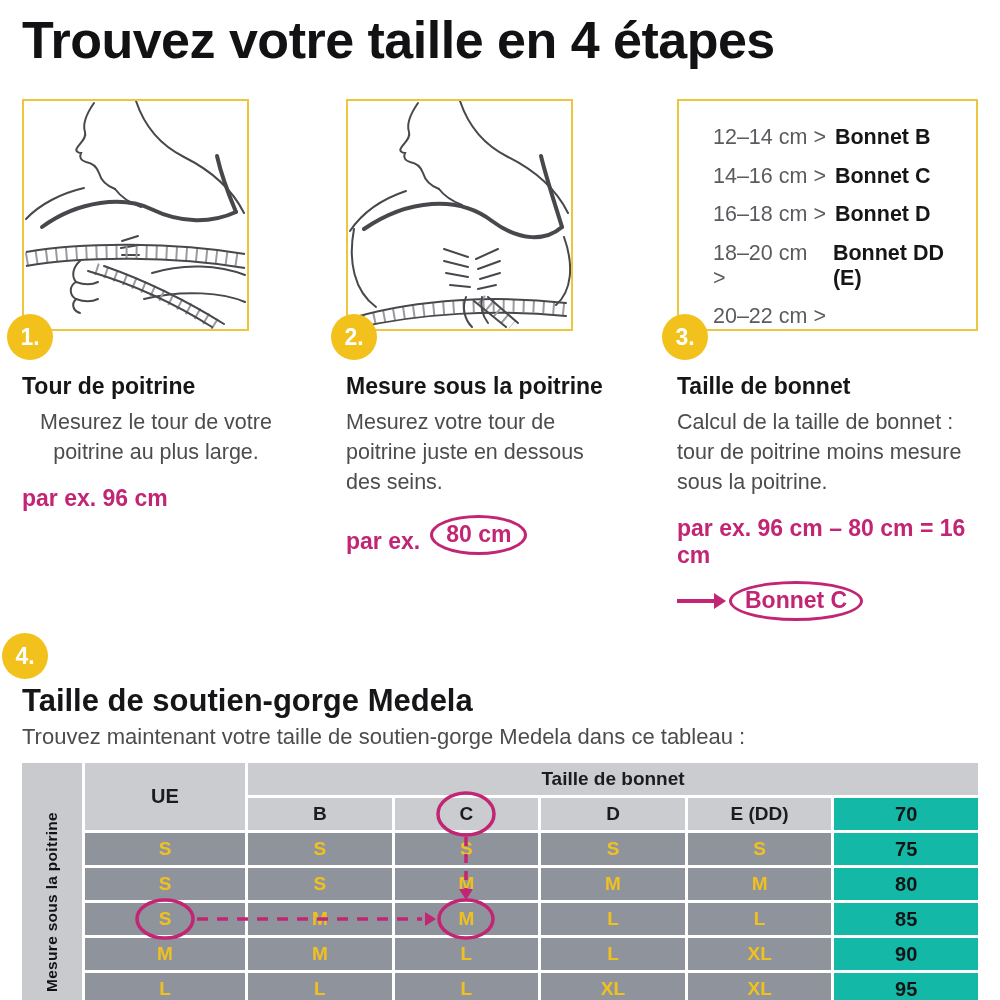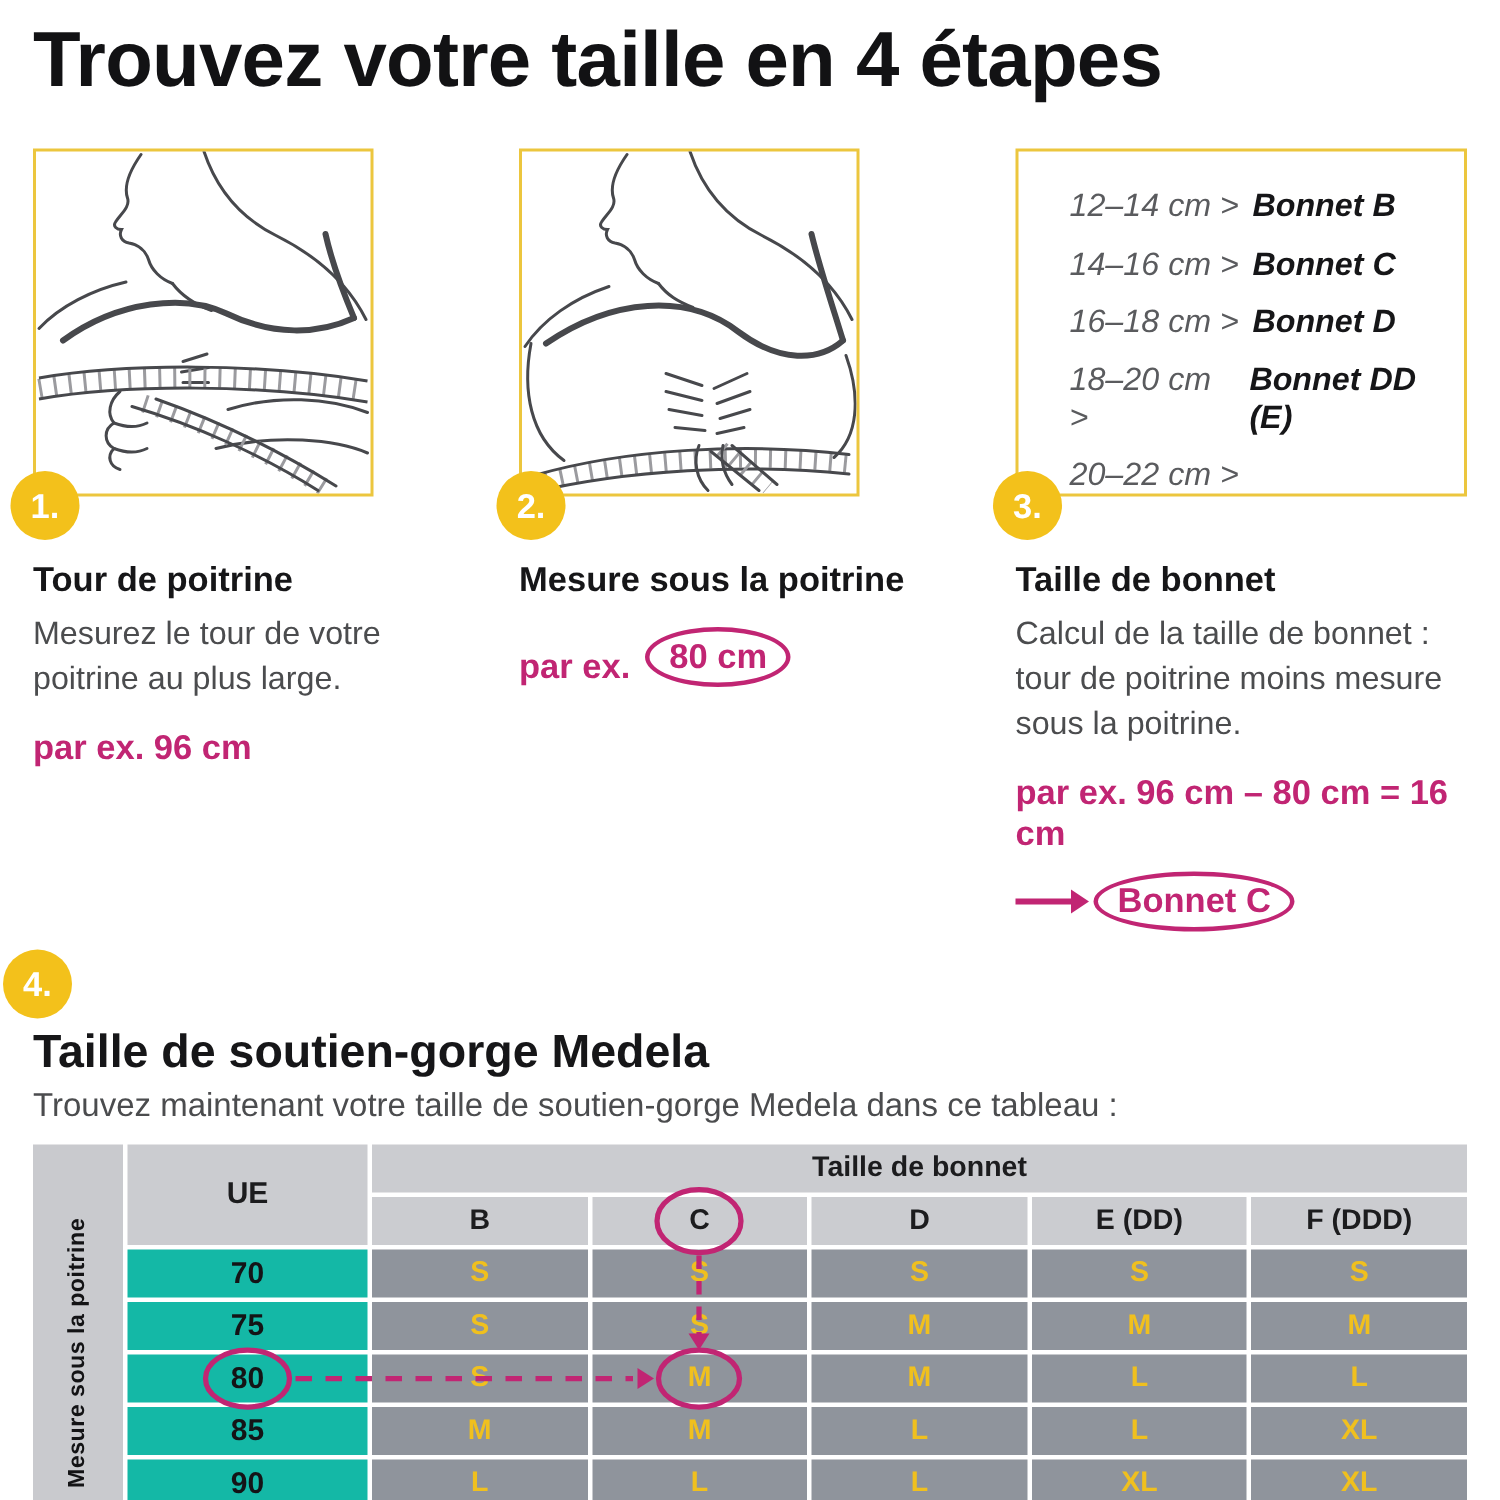--- a/index.html
+++ b/index.html
@@ -22,40 +22,40 @@
   }
   .illus-box.wide { width:301px; }
   .badge {
     position:absolute; left:-17px; bottom:-31px; width:46px; height:46px;
     border-radius:50%; background:#f3c11b; color:#ffffff; font-weight:bold;
     font-size:23px; display:flex; align-items:center; justify-content:center; z-index:3;
   }
   .step-text { margin-top:42px; }
   .step-heading { font-size:23px; font-weight:bold; color:#161618; margin-bottom:7px; }
   .step-body { font-size:21.5px; color:#4b4c4e; line-height:1.4; }
-  .col1 .step-body { max-width:268px; }
+  .col1 .step-body { max-width:268px;text-align:center; }
   .col2 .step-body { max-width:258px; }
   .col3 .step-body { max-width:300px; }
   .example {
     margin-top:18px; font-size:23px; font-weight:bold; color:#c12573;
     display:flex; align-items:flex-end; gap:10px;
   }
   .oval {
     display:inline-block; border:3px solid #c12573; border-radius:50%;
     padding:3px 13px 4px; white-space:nowrap;
   }
   .result-line { display:flex; align-items:center; gap:14px; margin-top:12px; }
   .arrow-right { width:38px; height:4px; background:#c12573; position:relative; flex:none; }
   .arrow-right::after {
     content:""; position:absolute; right:-11px; top:-6px;
     border-left:12px solid #c12573; border-top:8px solid transparent; border-bottom:8px solid transparent;
   }
   
   .cup-list { padding:24px 0 0 34px; }
-  .cup-row { display:flex; gap:9px; margin-bottom:13.5px; font-size:21.5px;font-style:italic; }
+  .cup-row { display:flex; gap:9px; margin-bottom:13.5px; font-size:21.5px; }
   .cup-range { color:#5a5b5e; }
   .cup-name  { color:#161618; font-weight:bold; }
   
   .step4 { position:relative; margin-top:62px; }
   .step4 .badge4 {
     position:absolute; left:-20px; top:-50px; width:46px; height:46px;
     border-radius:50%; background:#f3c11b; color:#fff; font-weight:bold; font-size:23px;
     display:flex; align-items:center; justify-content:center;
   }
   .step4-heading { font-size:31px; font-weight:bold; color:#161618; }
@@ -154,20 +154,21 @@
           <path d="M133,198 L164,224" stroke="#9b9b9f" stroke-width="10" stroke-dasharray="2 8"></path>
           <g stroke="#47484c" stroke-width="2" stroke-linecap="round">
             <path d="M126,200 L158,226 M140,196 L170,222"></path>
             <path d="M118,196 C114,206 116,218 124,226 M134,196 C132,206 134,214 140,222"></path>
           </g>
         </svg>
         <div class="badge">2.</div>
       </div>
       <div class="step-text">
         <div class="step-heading">Mesure sous la poitrine</div>
+        <div class="step-body">Mesurez votre tour de poitrine juste en dessous des seins.</div>
         <div class="example">
           <span>par ex.</span>
           <span class="oval">80 cm</span>
         </div>
       </div>
     </div>
 
     <div class="col3">
       <div class="illus-box wide">
         <div class="cup-list">
@@ -219,21 +220,20 @@
         <div class="cell side-label">
           <span>Mesure sous la poitrine</span>
         </div>
         <div class="cell hdr ue-head">UE</div>
         <div class="cell hdr group-head">Taille de bonnet</div>
 
         <div class="cell hdr">B</div>
         <div class="cell hdr">C</div>
         <div class="cell hdr">D</div>
         <div class="cell hdr">E (DD)</div>
-        <div class="cell hdr">F (DDD)</div>
 
         <div class="cell num">70</div>
         <div class="cell val">S</div>
         <div class="cell val">S</div>
         <div class="cell val">S</div>
         <div class="cell val">S</div>
         <div class="cell val">S</div>
 
         <div class="cell num">75</div>
         <div class="cell val">S</div>

